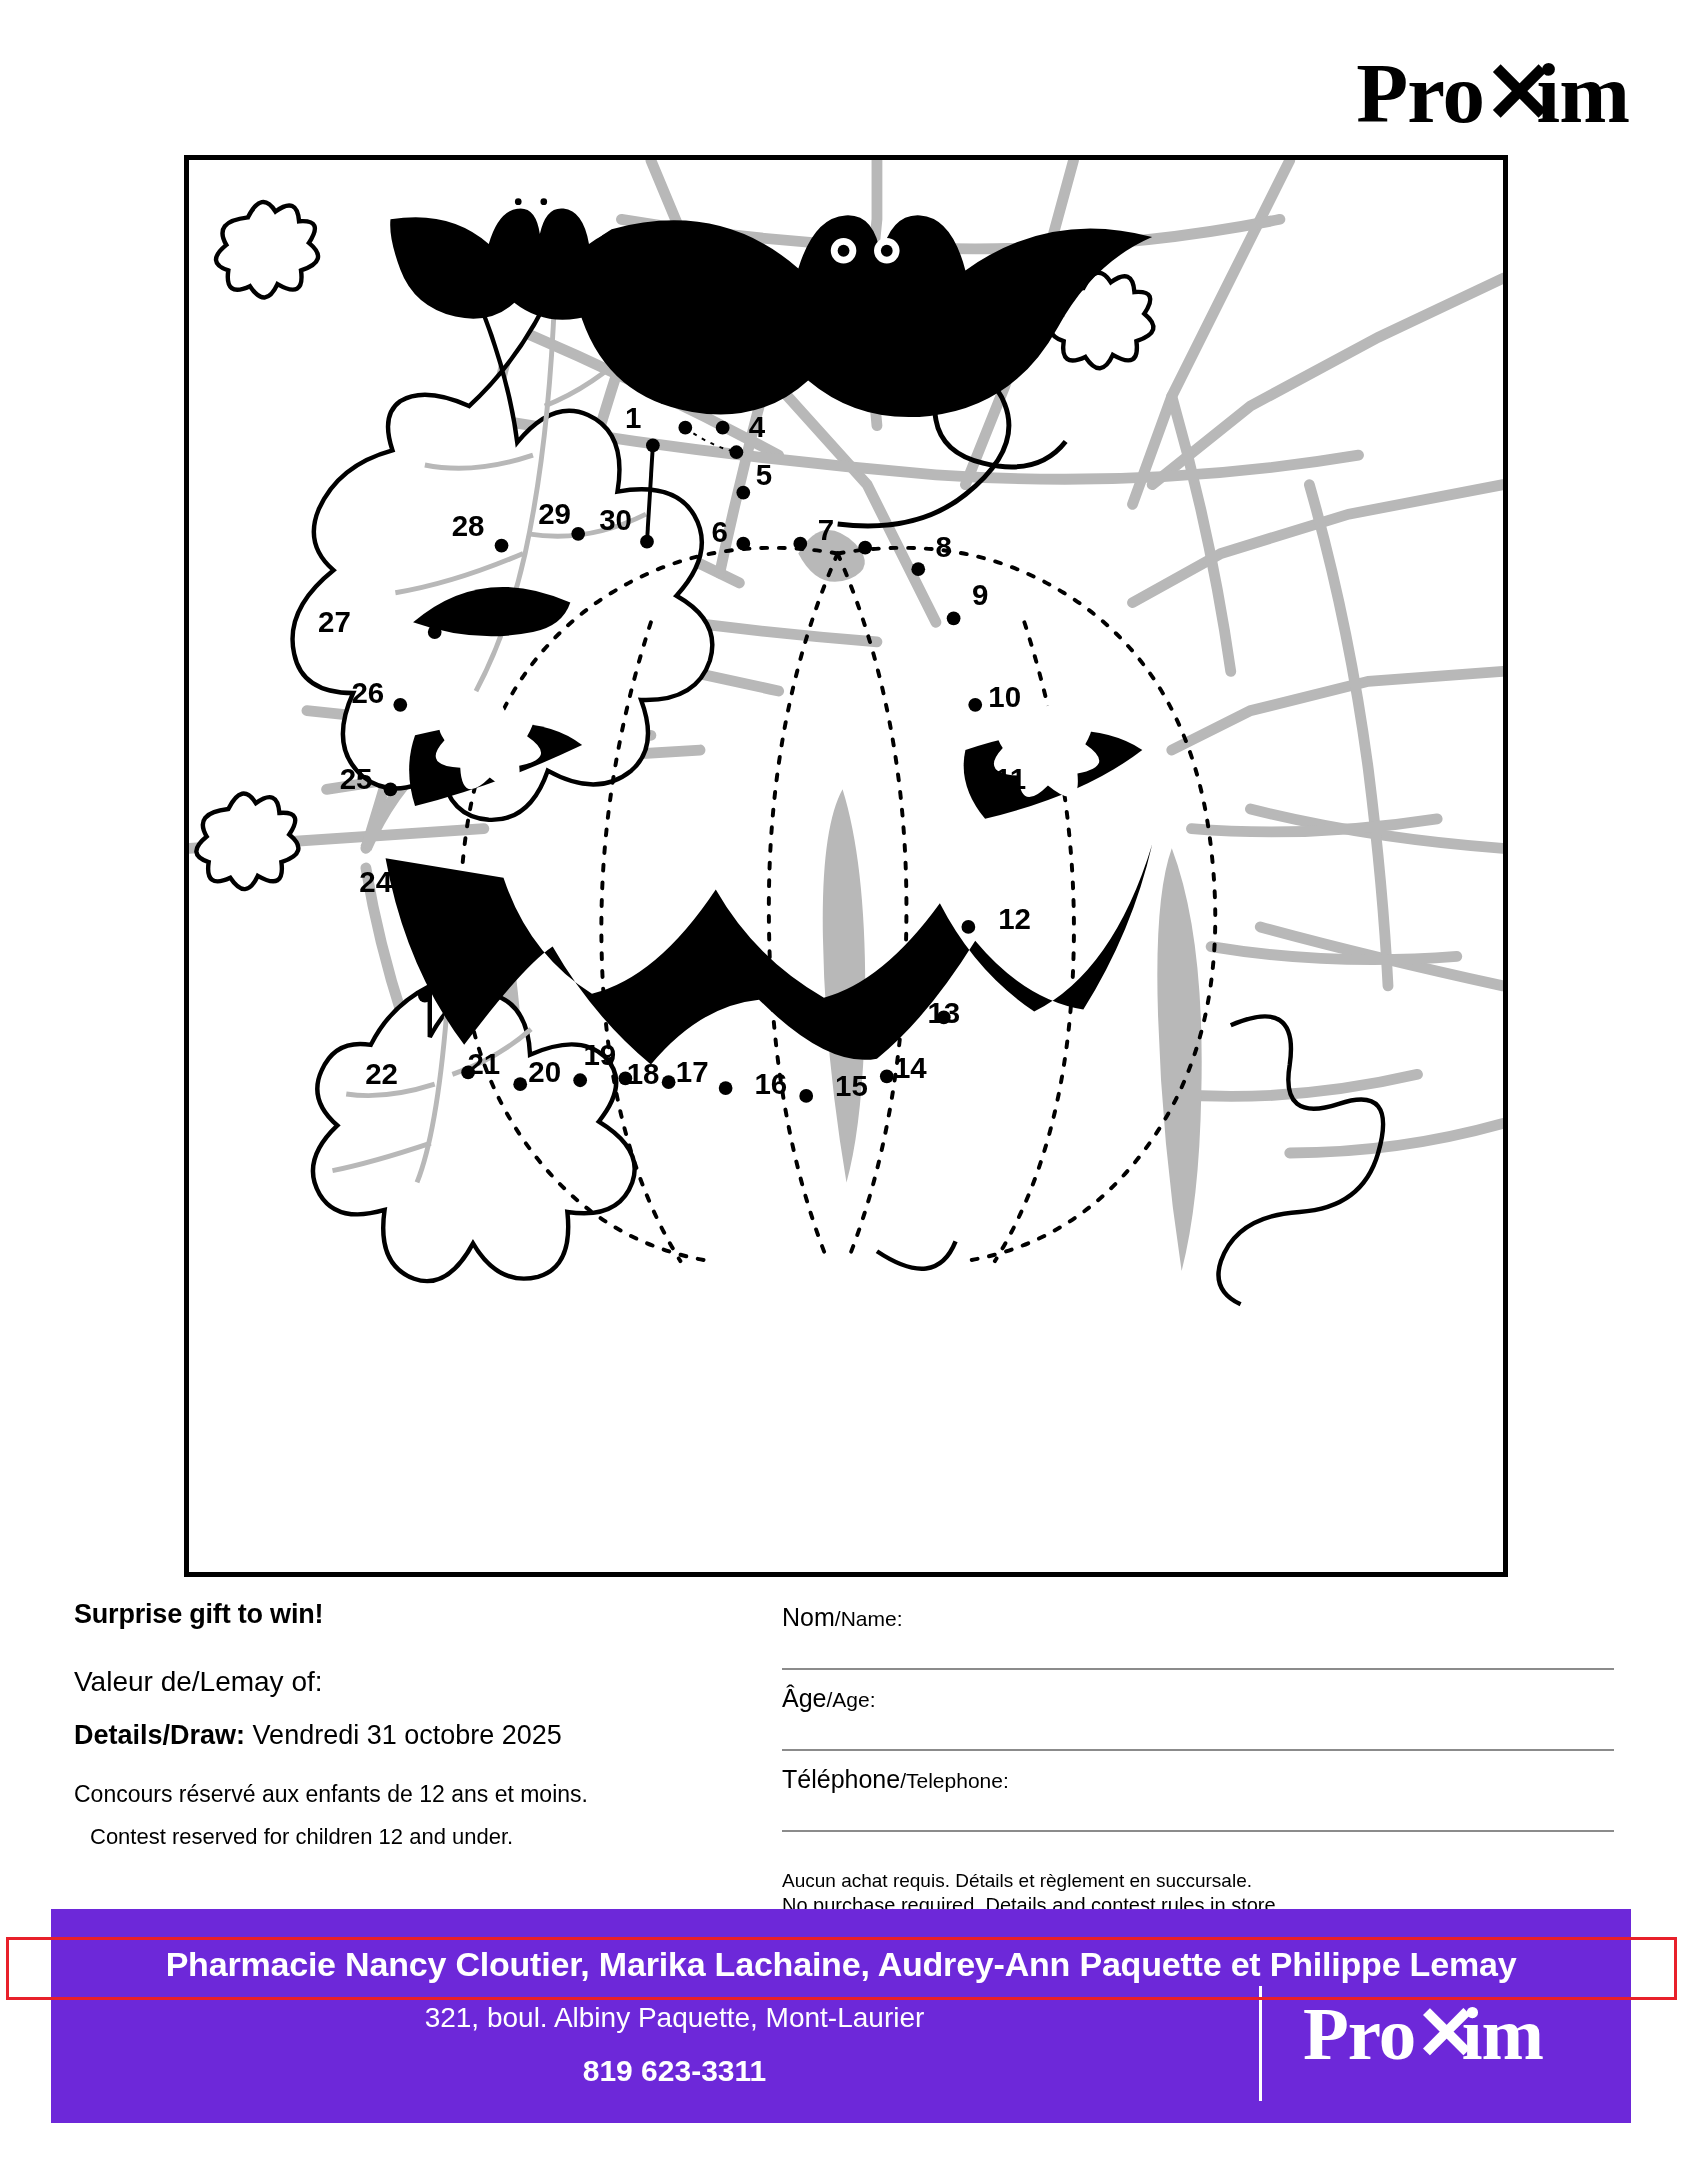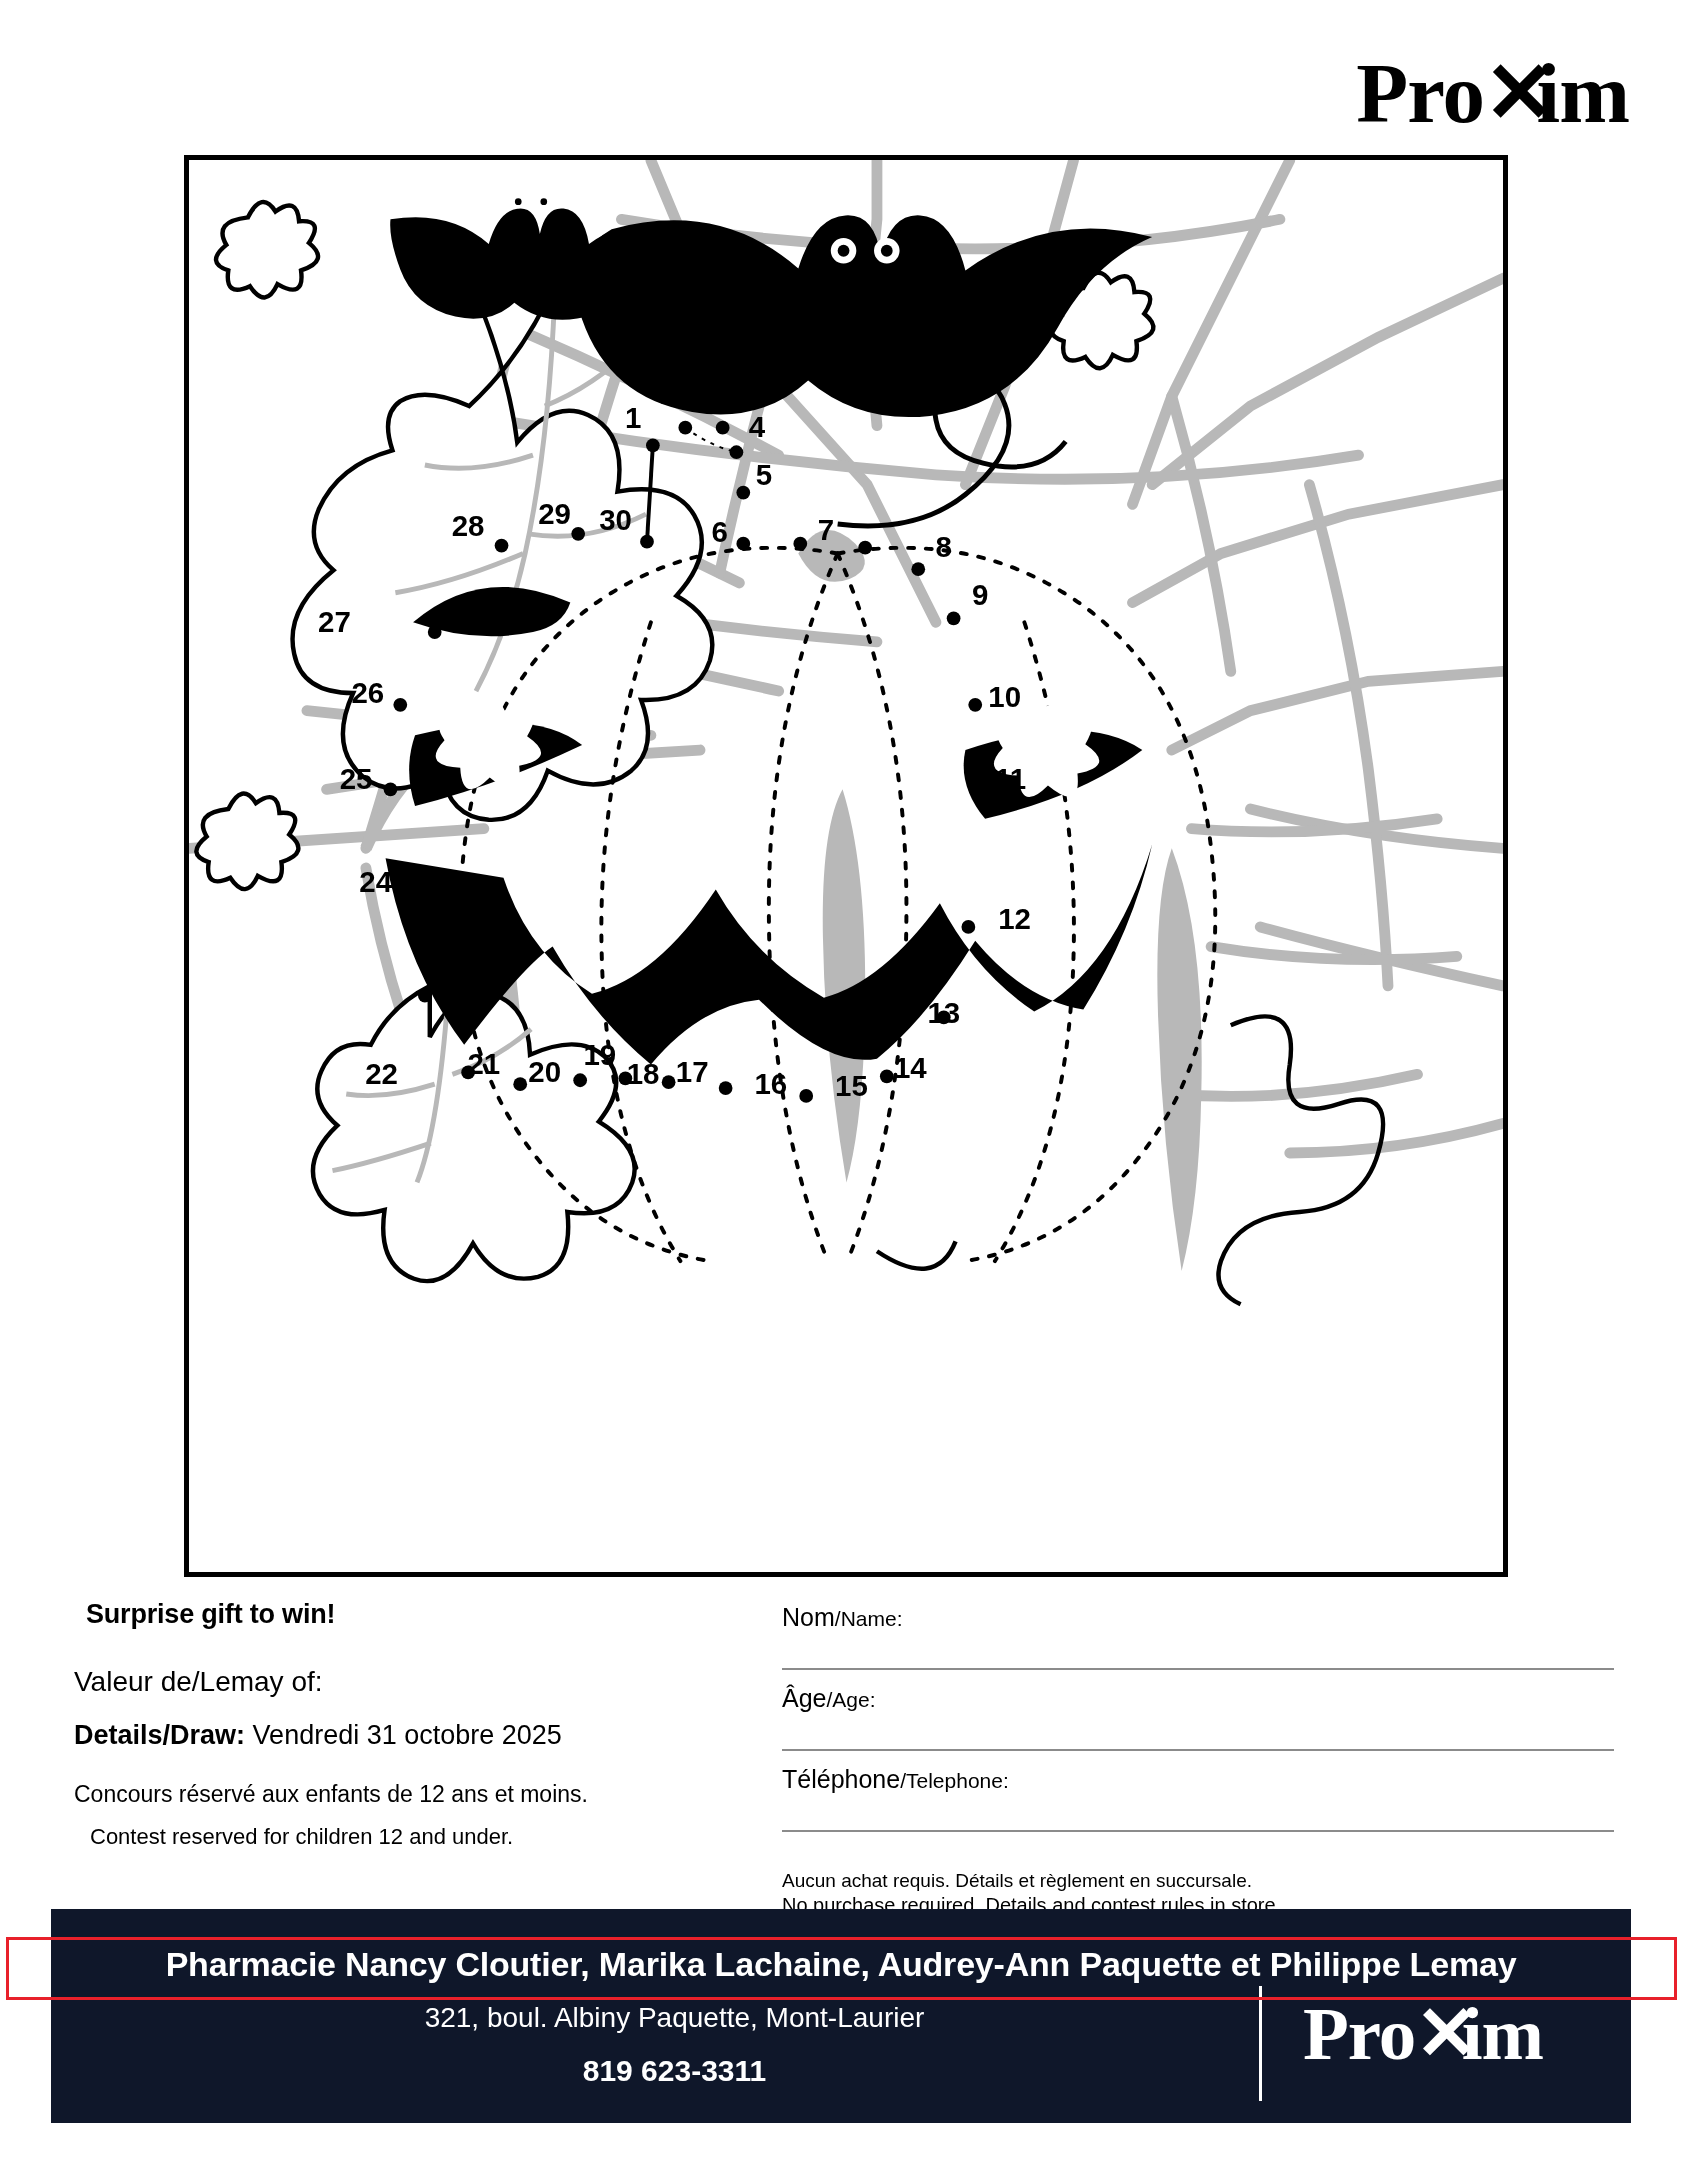--- a/index.html
+++ b/index.html
@@ -57,21 +57,21 @@
     width: 1544px;
     height: 287px;
   }
   #prize-block { position:absolute; left:0; top:0; width:693px; }
   .prize-title-fr {
     font-size: 34px; font-weight: bold; letter-spacing: -0.3px;
     margin: 0 0 2px 0;
   }
   .prize-title-en {
     font-size: 27px; font-weight: bold; letter-spacing: -0.2px;
-    margin: 0 0 36px 12px;
+    margin: 0 0 36px 0;
   }
   .value-line { font-size: 28px; margin: 0 0 22px 0; }
   .draw-line { font-size: 27px; margin: 0 0 30px 0; }
   .draw-line .b { font-weight: bold; }
   .rules-fr { font-size: 23px; margin: 0 0 4px 0; }
   .rules-en { font-size: 22px; margin: 16px; }
 
   #form-block { position:absolute; left: 708px; top: 4px; width: 832px; }
   .form-row { position: relative; height: 81px; }
   .form-label { font-size: 25px; white-space: nowrap; }
@@ -83,21 +83,21 @@
   .nopurchase-fr { font-size: 19px; margin: 24px 0 2px 0; }
   .nopurchase-en { font-size: 20px; margin: 0; }
 
   
   #footer-bar {
     position: absolute;
     left: 51px;
     top: 1909px;
     width: 1580px;
     height: 214px;
-    background: #0f172a;
+    background: #6d28d9;
     color: #fff;
   }
   #footer-names {
     position: absolute;
     top: 36px; left: 0; width: 100%;
     text-align: center;
     font-size: 34px;
     font-weight: bold;
     white-space: nowrap;
     letter-spacing: -0.2px;

